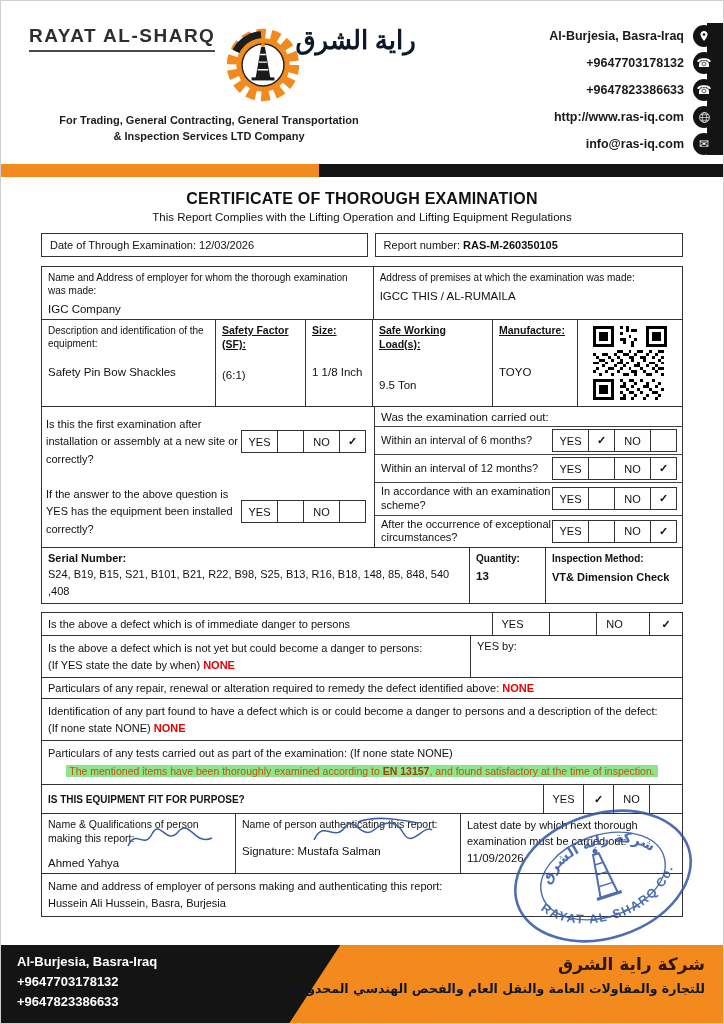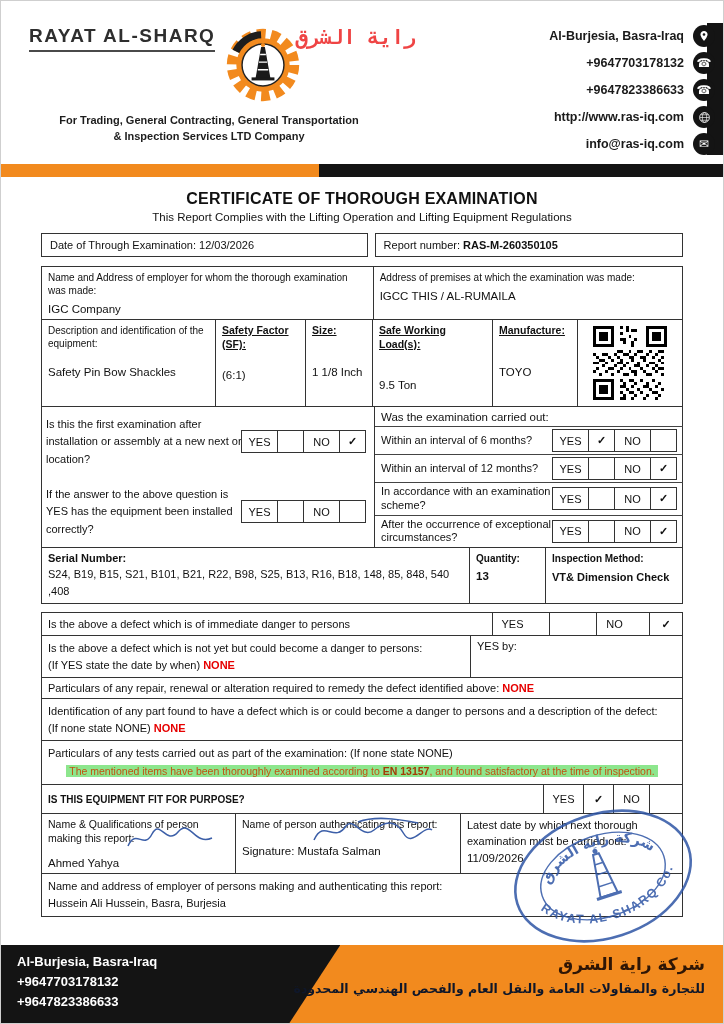--- a/index.html
+++ b/index.html
@@ -6,22 +6,22 @@
   body { background:#e8e8e8; font-family:"Liberation Sans", sans-serif; }
   .page { position:relative; width:724px; height:1024px; margin:0 auto; background:#fff;
           border:1px solid #cfcfcf; overflow:hidden; color:#111; }
 
   
   .header-row { display:flex; justify-content:space-between; padding:24px 0 0 28px; }
   .logo-block { width:400px; }
   .logo-line { display:flex; align-items:flex-start; }
   .logo-en { font-size:19px; font-weight:bold; color:#2e2e2e; letter-spacing:1.5px;
              border-bottom:2px solid #4a4a4a; padding-bottom:3px; }
-  .logo-ar { font-size:20px; font-weight:bold; color:#ef4444; margin-left:-10px;
-             font-family:Liberation Mono, monospace; }
+  .logo-ar { font-size:26px; font-weight:bold; color:#0f172a; margin-left:-10px;
+             font-family:Liberation Serif, serif; }
   .gear { margin:0 2px 0 8px; }
   .tagline { text-align:center; font-size:11px; font-weight:bold; color:#1d1d1d;
              margin-top:8px; line-height:1.45; width:360px; }
   .contacts { position:relative; display:flex; flex-direction:column; gap:5px;
               align-items:flex-end; padding-right:8px; width:260px; }
   .edge-strip { position:absolute; right:0; top:-2px; width:16px; height:132px; background:#141414; }
   .c-row { display:flex; align-items:center; z-index:1; }
   .c-text { font-size:12.5px; font-weight:bold; color:#1a1a1a; }
   .c-icon { width:22px; height:22px; border-radius:50%; background:#141414; color:#fff;
             display:flex; align-items:center; justify-content:center; font-size:12px;
@@ -219,21 +219,21 @@
             <rect x="1" y="19" width="5" height="5" fill="#fff"></rect>
             <rect x="2" y="20" width="3" height="3" fill="#000"></rect>
           <path fill="#000" d="M9 0h1v1H9zM11 0h1v2h-1zM13 1h2v1h-2zM9 2h1v1H9zM12 3h1v1h-1zM9 4h2v1H9zM14 4h1v1h-1zM10 5h1v1h-1zM13 5h1v2h-1zM8 8h2v1H8zM12 8h1v1h-1zM15 8h2v1h-2zM19 8h1v1h-1zM22 8h2v1h-2zM0 9h1v1H0zM3 9h2v1H3zM7 9h1v1H7zM10 9h2v1h-2zM14 9h1v1h-1zM18 9h1v1h-1zM21 9h1v1h-1zM1 10h1v1H1zM5 10h1v1H5zM8 10h1v1H8zM12 10h2v1h-2zM16 10h2v1h-2zM20 10h1v1h-1zM23 10h1v1h-1zM2 11h2v1H2zM6 11h1v1H6zM9 11h1v1H9zM13 11h1v1h-1zM17 11h1v1h-1zM22 11h1v1h-1zM0 12h2v1H0zM4 12h1v1H4zM8 12h2v1H8zM11 12h1v1h-1zM15 12h1v1h-1zM19 12h2v1h-2zM23 12h1v1h-1zM3 13h1v1H3zM7 13h1v1H7zM10 13h1v1h-1zM14 13h2v1h-2zM18 13h1v1h-1zM21 13h1v1h-1zM1 14h1v1H1zM5 14h2v1H5zM9 14h1v1H9zM12 14h1v1h-1zM16 14h1v1h-1zM20 14h1v1h-1zM22 14h2v1h-2zM0 15h1v1H0zM4 15h1v1H4zM8 15h1v1H8zM13 15h2v1h-2zM17 15h1v1h-1zM21 15h1v1h-1zM2 16h1v1H2zM6 16h1v1H6zM10 16h2v1h-2zM14 16h1v1h-1zM18 16h2v1h-2zM23 16h1v1h-1zM9 18h1v1H9zM12 18h2v1h-2zM16 18h1v1h-1zM20 18h1v1h-1zM10 19h1v1h-1zM14 19h1v1h-1zM18 19h1v1h-1zM22 19h1v1h-1zM9 20h2v1H9zM13 20h1v1h-1zM17 20h2v1h-2zM21 20h1v1h-1zM11 21h1v1h-1zM15 21h1v1h-1zM19 21h1v1h-1zM23 21h1v1h-1zM9 22h1v1H9zM12 22h2v1h-2zM16 22h1v1h-1zM20 22h2v1h-2zM10 23h1v1h-1zM14 23h1v1h-1zM18 23h1v1h-1zM22 23h1v1h-1zM9 24h2v1H9zM13 24h1v1h-1zM17 24h1v1h-1zM21 24h1v1h-1z"></path>
         </svg>
       </div>
     </div>
 
     <div class="sec flex">
       <div style="flex-basis:330px; display:flex; flex-direction:column; justify-content:space-around">
         <div class="q-row">
-          <div class="q-text">Is this the first examination after installation or assembly at a new next or location?</div>
+          <div class="q-text">Is this the first examination after installation or assembly at a new site or correctly?</div>
           <div class="yn">
             <span class="lab">YES</span>
             <span class="bx"></span>
             <span class="lab">NO</span>
             <span class="bx">✓</span>
           </div>
         </div>
         <div class="q-row">
           <div class="q-text">If the answer to the above question is YES has the equipment been installed correctly?</div>
           <div class="yn">

